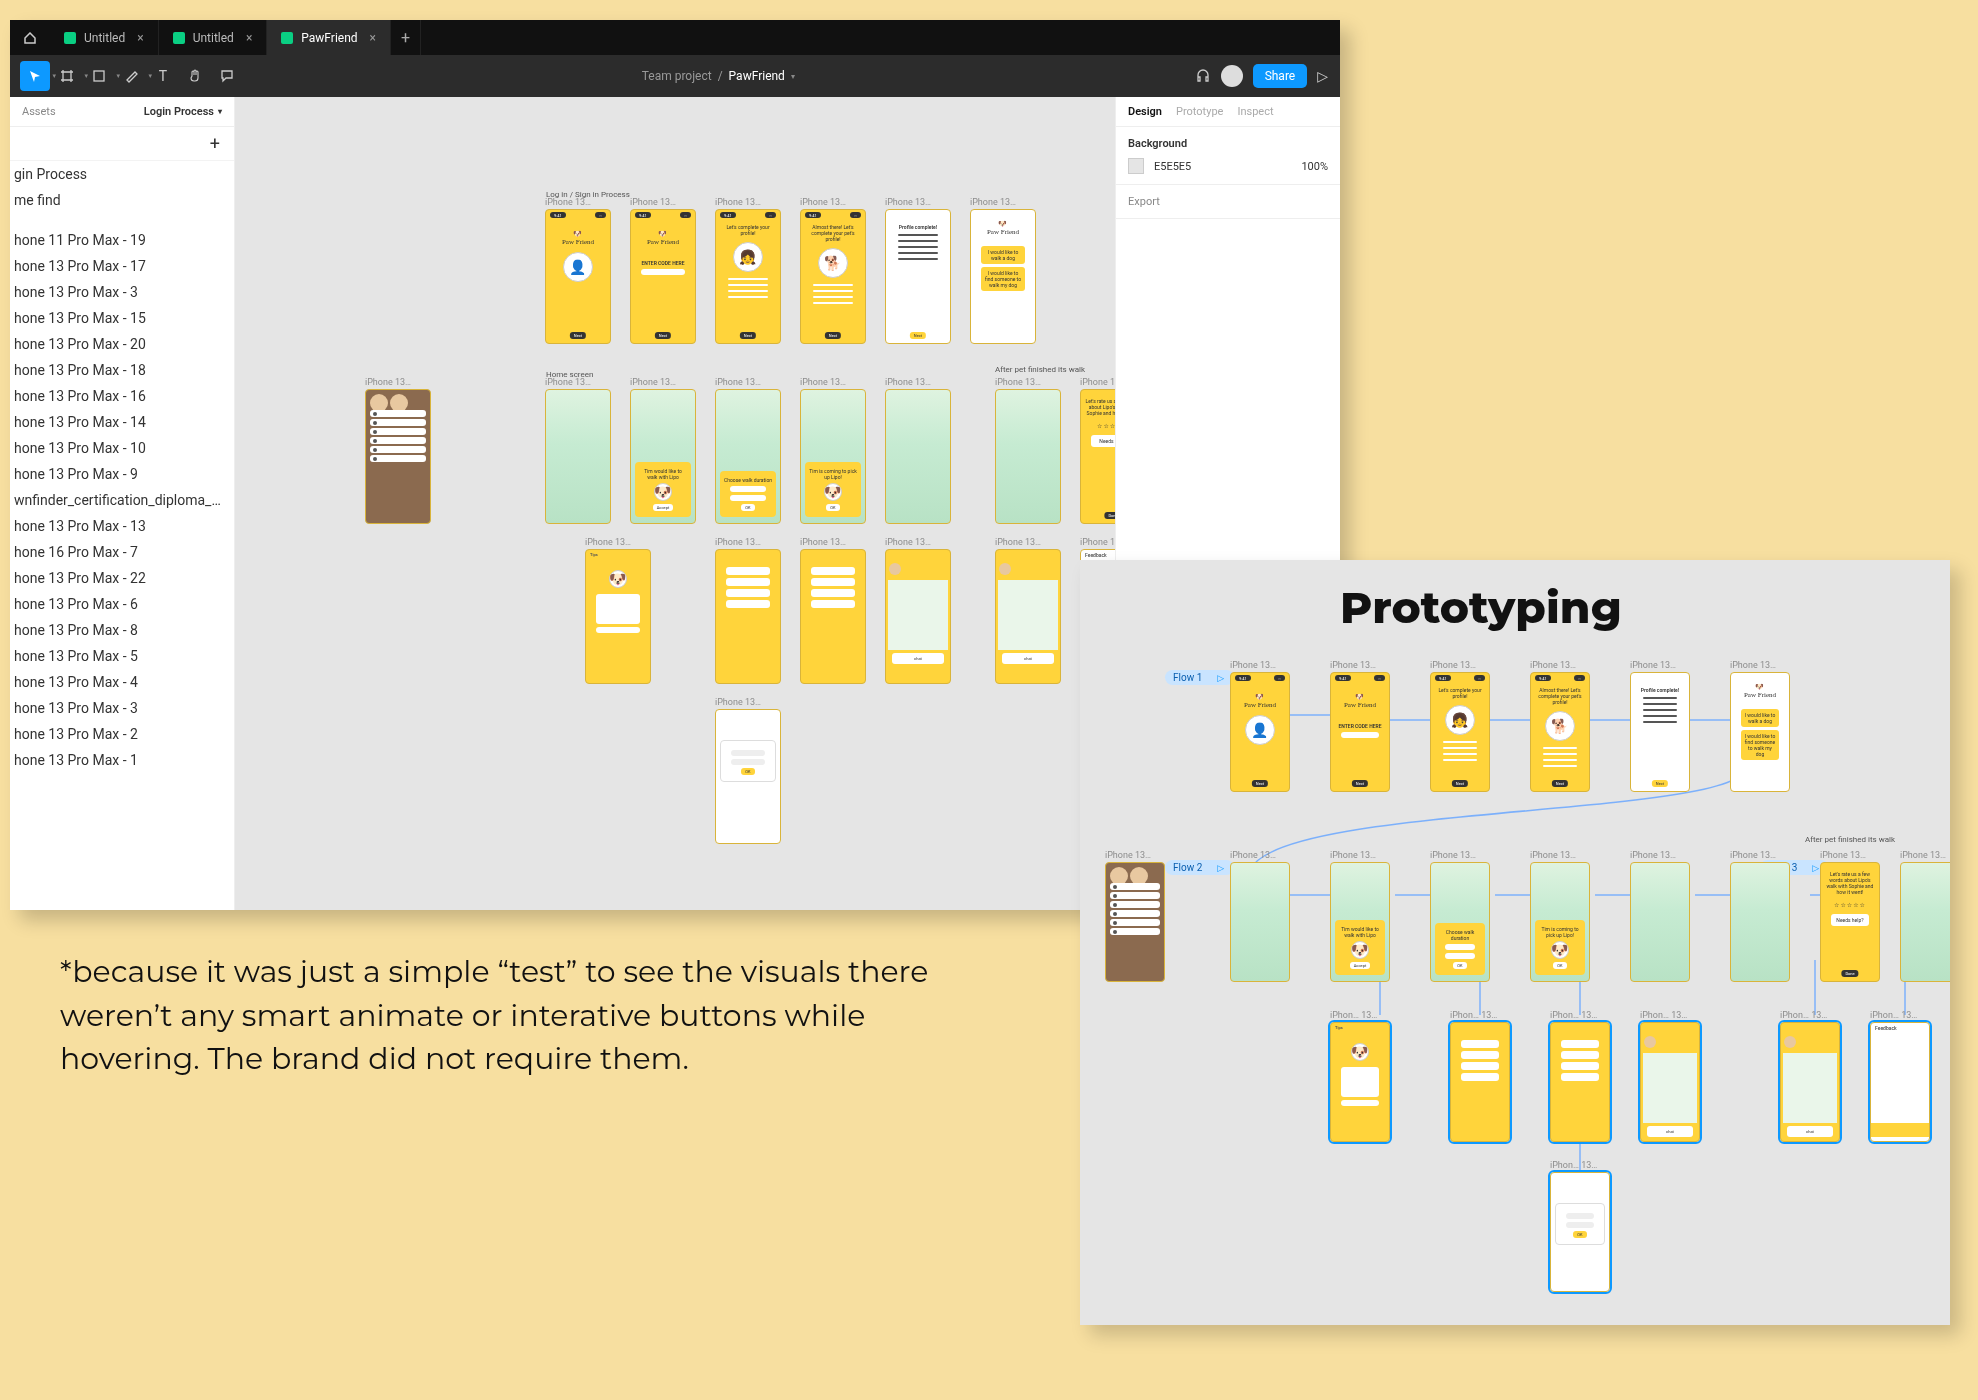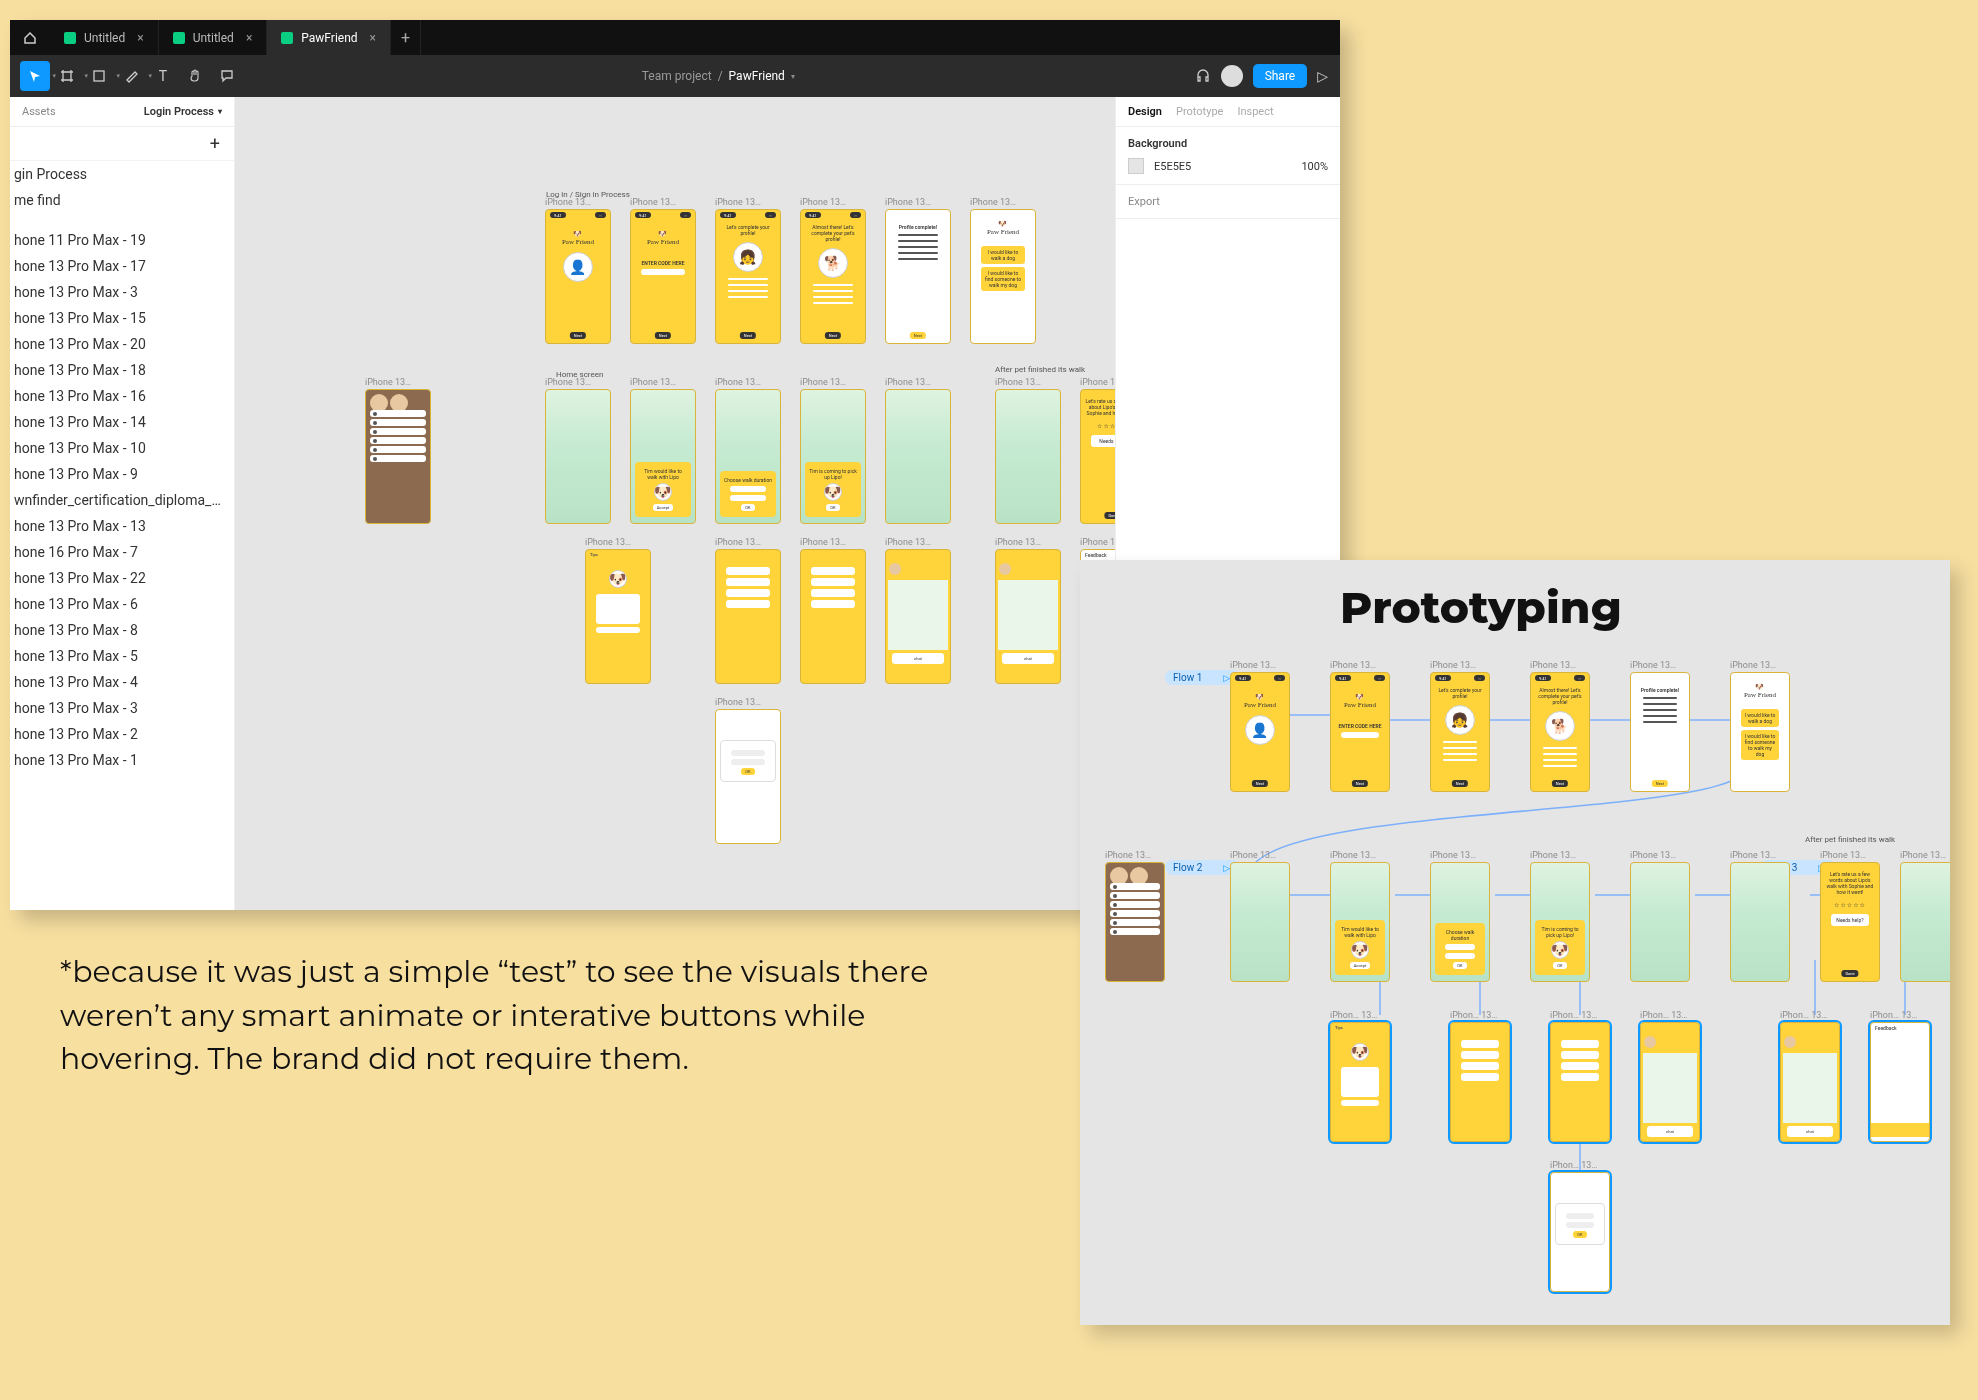--- a/index.html
+++ b/index.html
@@ -80,21 +80,21 @@
   .rp-sec .export { color:#888; padding:10px 0; }
 
   
   .proto-window {
     position: absolute; left: 1080px; top: 560px; width: 870px; height: 765px;
     background:#e5e5e5; box-shadow:10px 10px 18px rgba(0,0,0,.18);
     overflow:hidden;
   }
   .proto-window .heading2 { position:absolute; left:260px; top:20px; font-size:44px; font-weight:800; color:#111; font-family:"Montserrat",sans-serif;}
   .proto-window .frame .phone { width:60px; height:120px; }
-  .flowtag { position:absolute; background:#c9e4ff; color:#0a5fb0; border-radius:9px; padding:2px 10px 2px 8px; font-size:10px; display:flex; align-items:center; gap:21px;}
+  .flowtag { position:absolute; background:#c9e4ff; color:#0a5fb0; border-radius:9px; padding:2px 10px 2px 8px; font-size:10px; display:flex; align-items:center; gap:15px;}
   .flowtag .tri { color:#0d99ff; font-size:9px; }
   .proto-window svg.wires { position:absolute; inset:0; width:100%; height:100%; pointer-events:none;}
   .proto-window .wire { stroke:#6aa7ff; stroke-width:1.5; fill:none; opacity:.85;}
   .proto-window .selected .phone { outline:2px solid #0d99ff; }
 
   
   .caption {
     position:absolute; left:60px; top: 950px; width: 920px;
     font-size:30px; line-height:1.45; color:#111; font-family:"Montserrat",sans-serif;
   }
@@ -221,21 +221,21 @@
           <div class="lp-item">hone 13 Pro Max - 4</div>
           <div class="lp-item">hone 13 Pro Max - 3</div>
           <div class="lp-item">hone 13 Pro Max - 2</div>
           <div class="lp-item">hone 13 Pro Max - 1</div>
         </div>
     </div>
 
     <div class="canvas">
 
       <span class="extra-label" style="left:311px; top:93px;">Log in / Sign in Process</span>
-      <span class="extra-label" style="left:321px; top:273px;">Home screen</span>
+      <span class="extra-label" style="left:311px; top:273px;">Home screen</span>
       <span class="extra-label" style="left:760px; top:268px;">After pet finished its walk</span>
 
       <div id="design-row1"></div>
 
       <div id="design-row2"></div>
 
       <div id="design-row3"></div>
 
       <div id="design-row4"></div>
     <div class="frame" style="left: 310px; top: 100px;">

